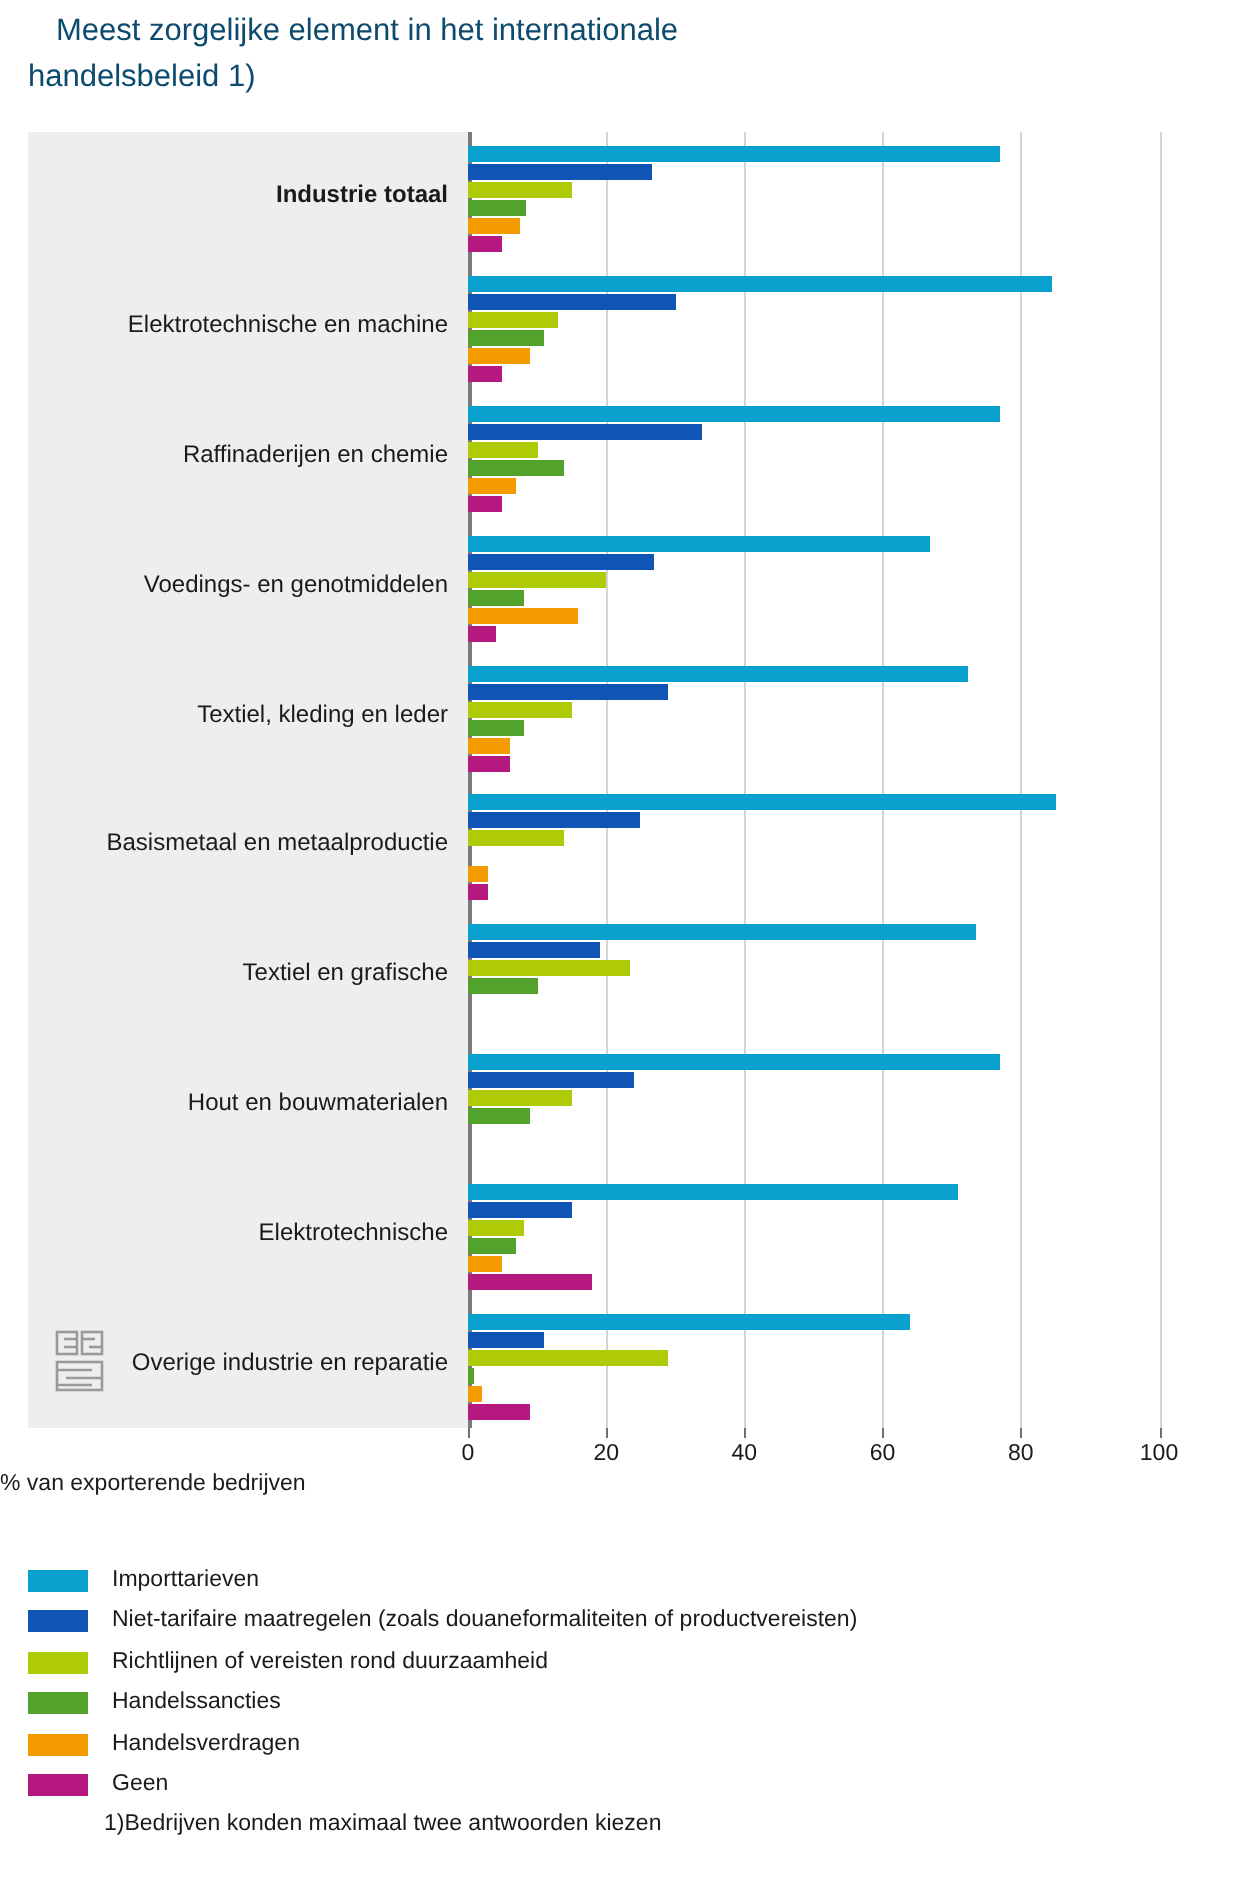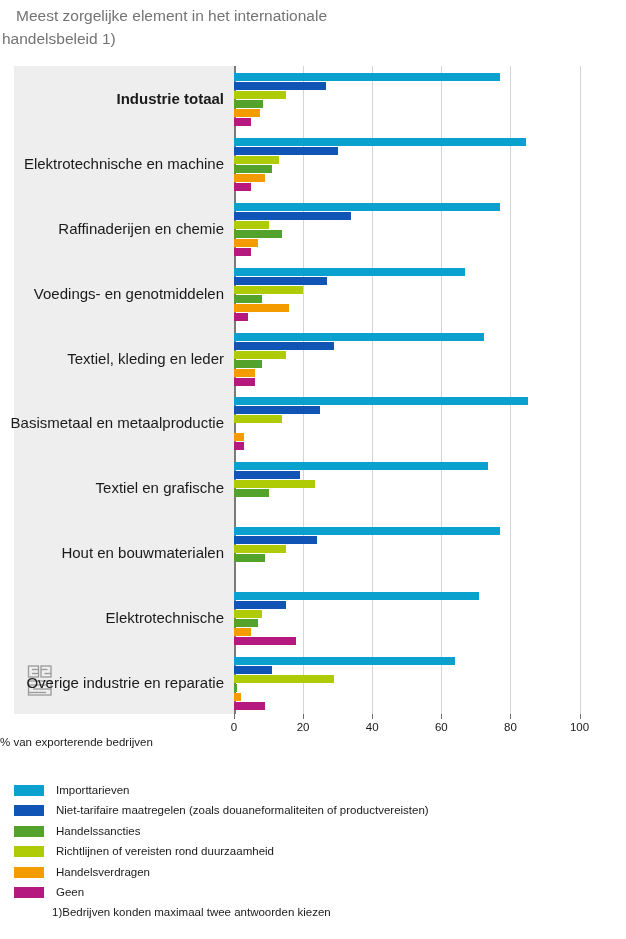--- a/index.html
+++ b/index.html
@@ -3,22 +3,22 @@
 <meta charset="utf-8">
 <style>
   html,body{margin:0;padding:0;}
   body{
     width:626px;height:939px;background:#ffffff;
     font-family:"Liberation Sans",sans-serif;
     color:#1a1a1a;overflow:hidden;position:relative;
   }
   #chart-title{
     position:absolute;left:0;top:4px;width:600px;
-    font-size:15.5px;line-height:23px;color:#737373;
-    padding-left:2px;box-sizing:border-box;
+    font-size:15.5px;line-height:23px;color:#0c4a6e;
+    padding-left:14px;box-sizing:border-box;
   }
   #chart-title .l1{display:block;padding-left:14px;}
   #chart-title .l2{display:block;padding-left:0px;}
 
   
   #plot-wrap{position:absolute;left:14px;top:66px;width:598px;height:648px;}
   #cat-panel{
     position:absolute;left:0;top:0;width:220px;height:648px;
     background:#eeeeee;
   }
@@ -27,21 +27,21 @@
     position:absolute;left:220px;top:0;right:0;height:648px;
   }
   .gridline{position:absolute;top:0;bottom:0;width:1px;background:#d4d4d4;}
   .axisline{position:absolute;top:0;bottom:0;width:1.5px;background:#7a7a7a;left:0;}
 
   .grp{position:absolute;left:0;right:0;}
   .bar{position:absolute;height:8px;left:0;}
 
   .cat-label{
     position:absolute;right:10px;
-    font-size:15px;color:#1a1a1a;text-align:center;
+    font-size:12px;color:#1a1a1a;text-align:center;
     white-space:nowrap;
   }
   .cat-label.bold{font-weight:bold;}
 
   
   #xaxis{position:absolute;left:234px;top:714px;width:380px;height:40px;}
   .tick{position:absolute;top:0;width:1px;height:5px;background:#6e6e6e;}
   .ticklbl{position:absolute;top:7px;font-size:11.5px;color:#1a1a1a;transform:translateX(-50%);}
   #xaxis-title{
     position:absolute;left:0;top:736px;width:612px;text-align:left;
@@ -197,28 +197,28 @@
 <div id="legend">
     <div class="leg-row">
       <span class="leg-swatch" style="background: rgb(11, 161, 206);"></span>
       <span class="leg-text">Importtarieven</span>
     </div>
     <div class="leg-row">
       <span class="leg-swatch" style="background: rgb(16, 85, 181);"></span>
       <span class="leg-text">Niet-tarifaire maatregelen (zoals douaneformaliteiten of productvereisten)</span>
     </div>
     <div class="leg-row">
+      <span class="leg-swatch" style="background: rgb(175, 203, 5);"></span>
+      <span class="leg-text">Richtlijnen of vereisten rond duurzaamheid</span>
+    </div>
+    <div class="leg-row">
       <span class="leg-swatch" style="background: rgb(82, 162, 43);"></span>
       <span class="leg-text">Handelssancties</span>
     </div>
     <div class="leg-row">
-      <span class="leg-swatch" style="background: rgb(175, 203, 5);"></span>
-      <span class="leg-text">Richtlijnen of vereisten rond duurzaamheid</span>
-    </div>
-    <div class="leg-row">
       <span class="leg-swatch" style="background: rgb(244, 155, 0);"></span>
       <span class="leg-text">Handelsverdragen</span>
     </div>
     <div class="leg-row">
       <span class="leg-swatch" style="background: rgb(181, 25, 127);"></span>
       <span class="leg-text">Geen</span>
     </div>
   </div>
 
 <div id="footnote">1)Bedrijven konden maximaal twee antwoorden kiezen</div>

